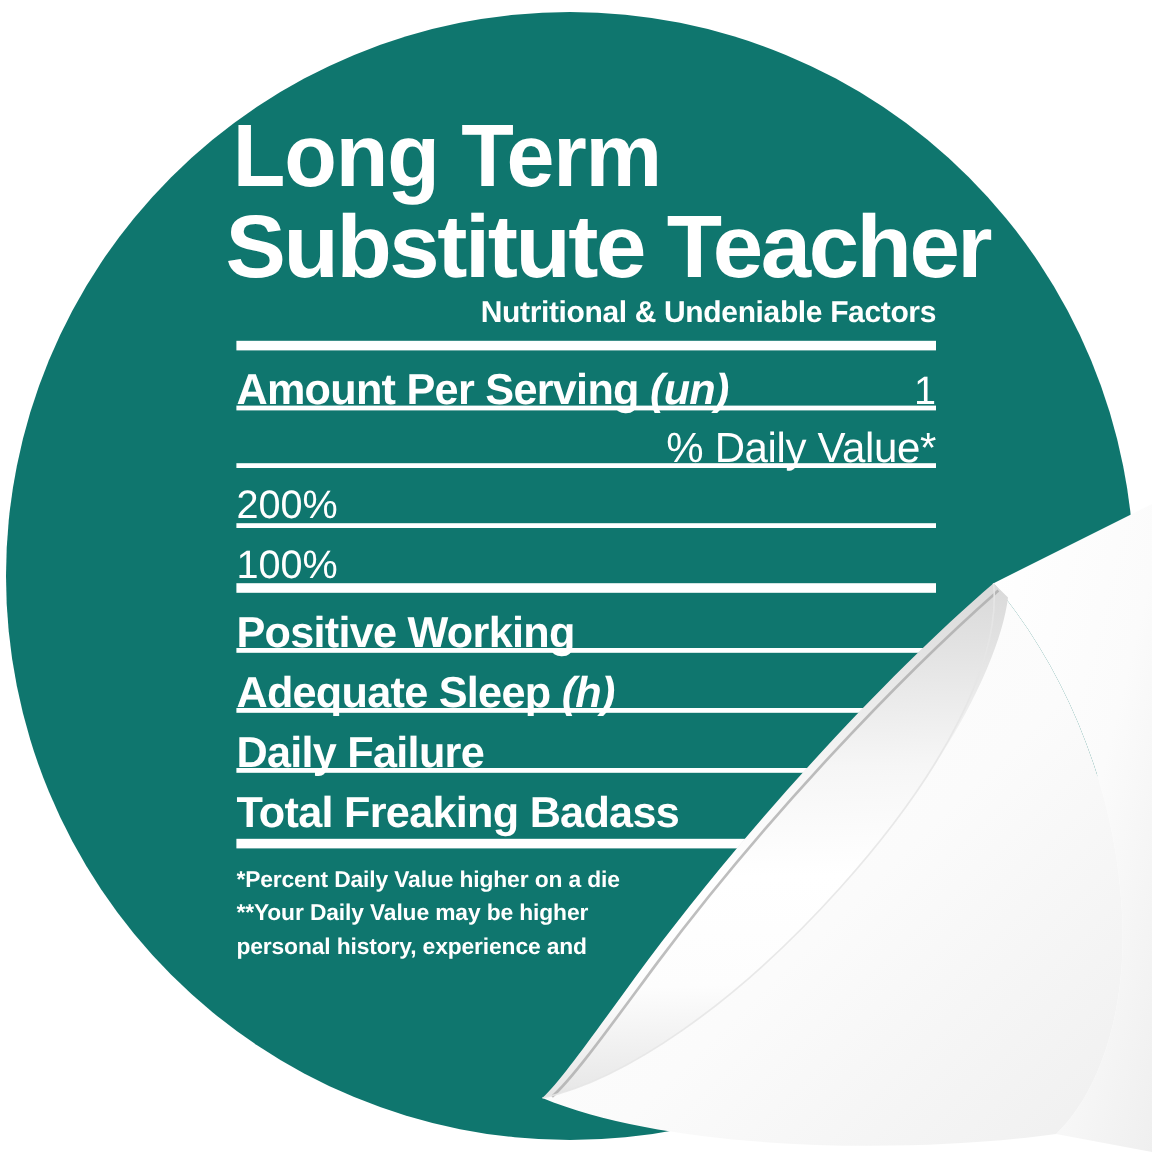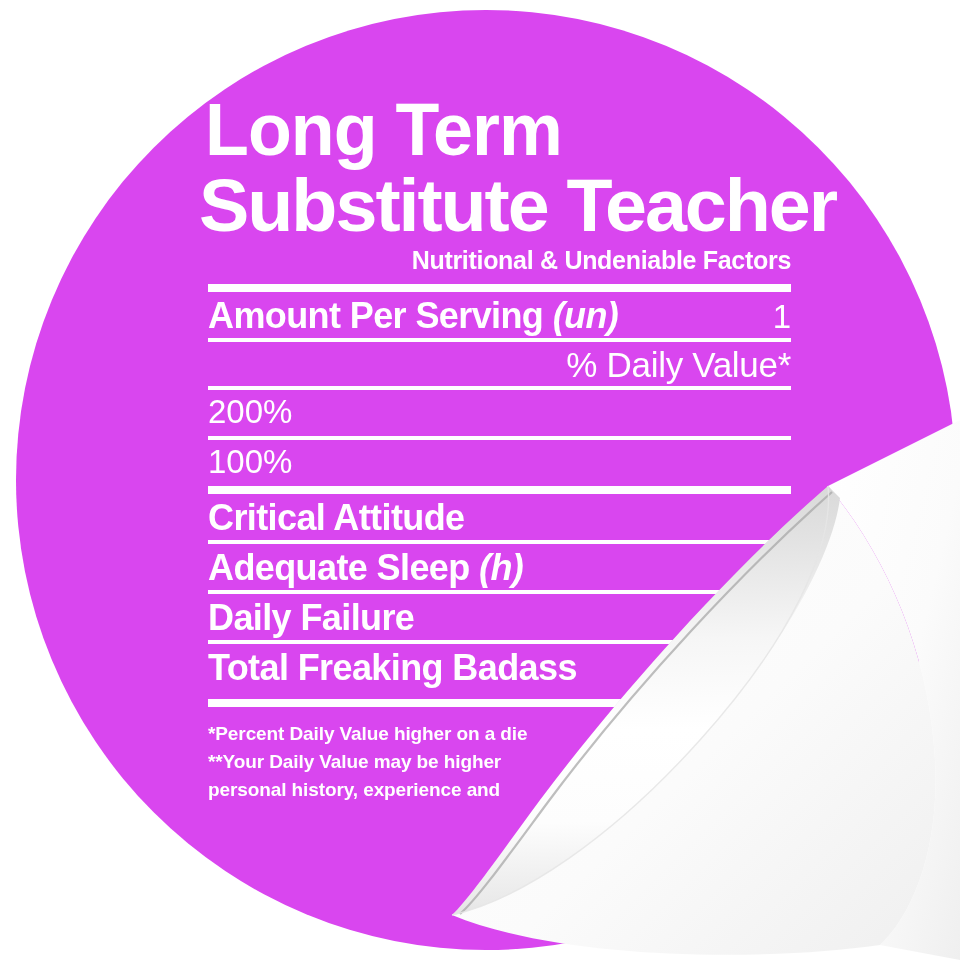--- a/index.html
+++ b/index.html
@@ -12,24 +12,24 @@
   #stage{
     position:relative;
     width:960px;height:960px;
     background:#ffffff;
     overflow:hidden;
   }
 
   
   #sticker{
     position:absolute;
-    left:16px; top:10px;
+    left:5px; top:10px;
     width:940px; height:940px;
     border-radius:50%;
-    background:#d946ef;
+    background:#0f766e;
     overflow:hidden;
   }
 
   
   #label{
     position:absolute;
     left:183px; top:86px;
     width:592px;
     color:#ffffff;
   }
@@ -81,21 +81,21 @@
 
   
   .row{
     display:flex;
     align-items:baseline;
     justify-content:space-between;
     margin:0 0 0 9px;
     width:583px;
     height:46px;
     box-sizing:border-box;
-    padding-top:3px;
+    padding-top:12px;
     text-align:right;
   }
   .row .nm{
     font-size:36px;
     font-weight:bold;
     letter-spacing:-0.6px;
     white-space:nowrap;
   }
   .row .nm em{
     font-style:italic;
@@ -172,21 +172,21 @@
       <div class="rule-thin"></div>
 
       <div class="row">
         <span class="vl">100%</span>
       </div>
       <div class="rule-thin"></div>
 
       <div class="rule-thin"></div>
 
       <div class="row">
-        <span class="nm"><span>Critical Attitude</span><em></em></span>
+        <span class="nm"><span>Positive Working</span><em></em></span>
         <span class="vl"></span>
       </div>
       <div class="rule-thin"></div>
 
       <div class="row">
         <span class="nm"><span>Adequate Sleep </span><em>(h)</em></span>
         <span class="vl"></span>
       </div>
       <div class="rule-thin"></div>
 

